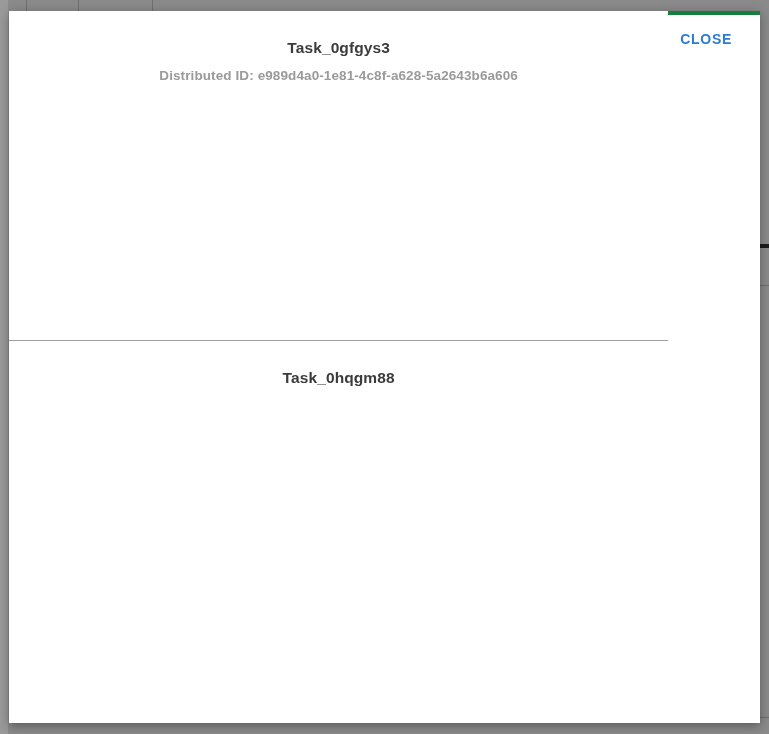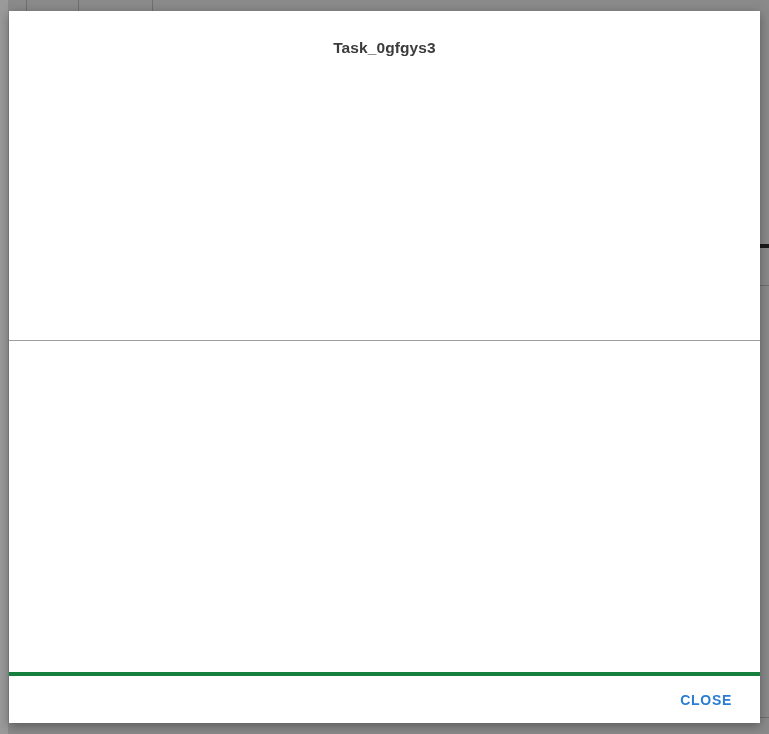--- a/index.html
+++ b/index.html
@@ -61,21 +61,21 @@
   
   #dialog {
     position: absolute;
     left: 9px;
     top: 11px;
     width: 751px;
     height: 712px;
     background: #ffffff;
     box-shadow: 0 3px 10px rgba(0,0,0,0.35);
     display: flex;
-    flex-direction: column;
+    flex-direction: row;
     overflow: hidden;
   }
 
   .dialog-body {
     flex: 1 1 auto;
     overflow: hidden;
   }
 
   
   .task-panel {
@@ -156,24 +156,26 @@
   <div class="bd-right-line"></div>
   <div class="bd-bottom-line"></div>
 </div>
 
 <div id="dialog">
 
   <div class="dialog-body">
 
     <div class="task-panel divided">
       <div class="task-title">Task_0gfgys3</div>
+      <div class="task-subtitle">Distributed ID: e989d4a0-1e81-4c8f-a628-5a2643b6a606</div>
 
     </div>
 
     <div class="task-panel">
+      <div class="task-title">Task_0hqgm88</div>
 
     </div>
 
   </div>
 
   <div class="dialog-footer">
     <button class="close-button">CLOSE</button>
   </div>
 
 </div>

